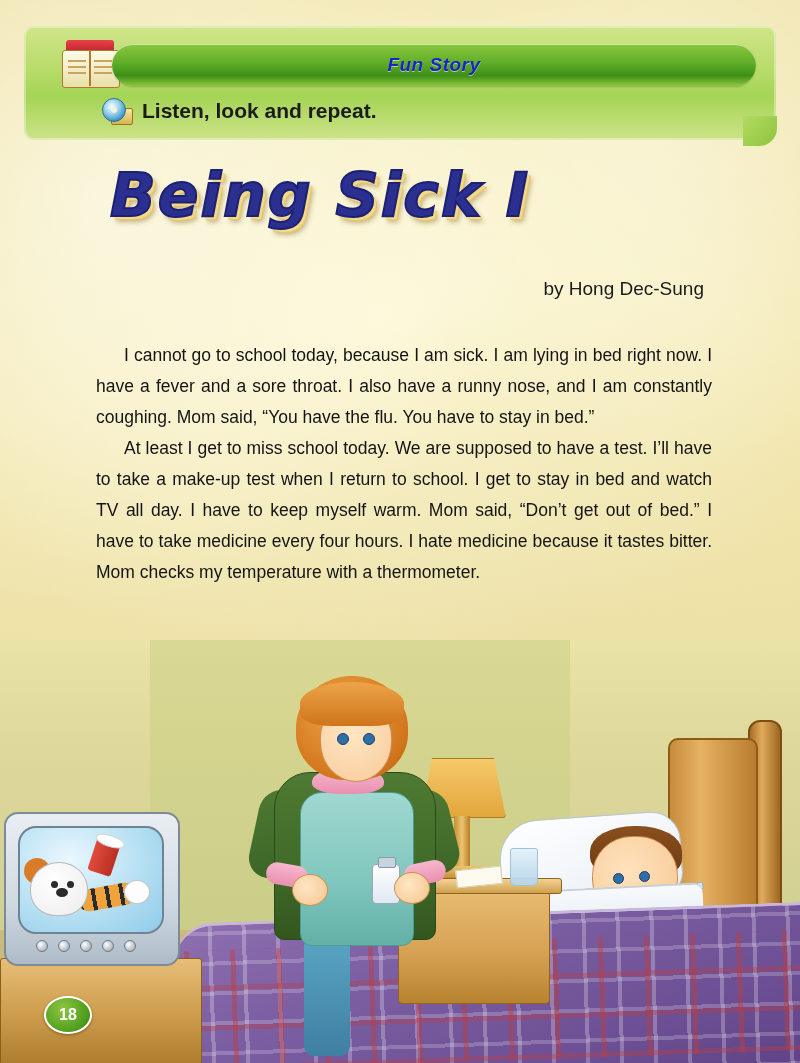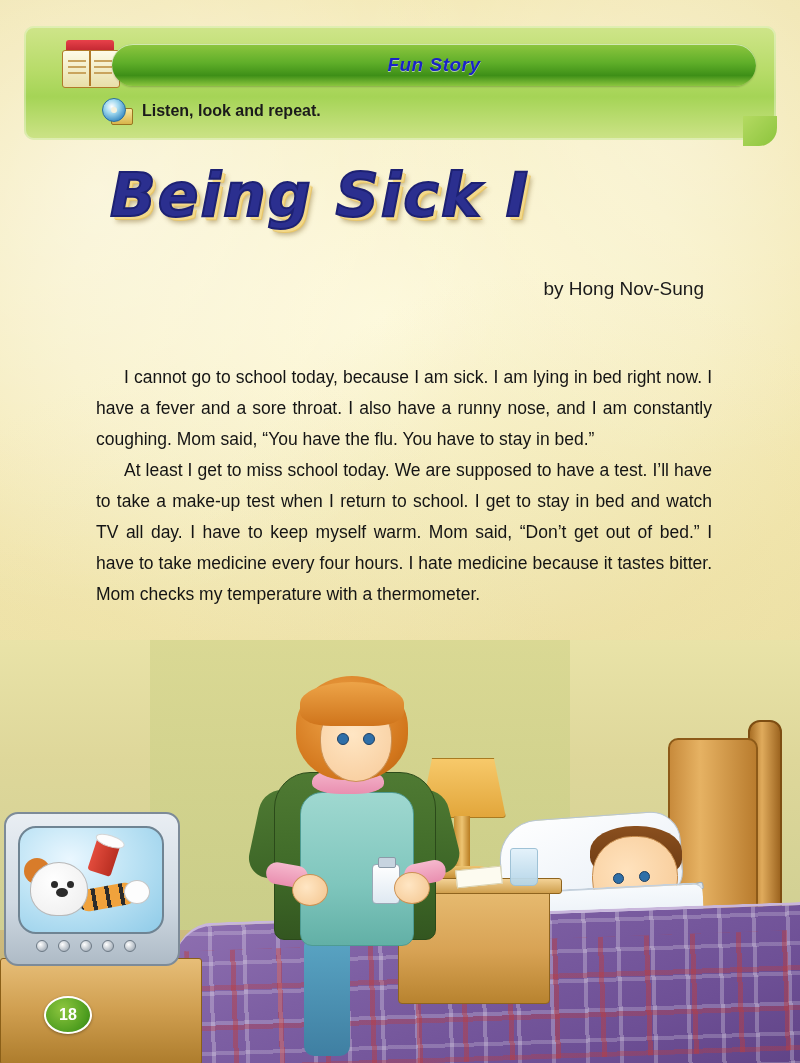--- a/index.html
+++ b/index.html
@@ -164,21 +164,21 @@
     position: absolute;
     left: 9px;
     top: 10px;
     width: 20px;
     height: 15px;
     background: linear-gradient(180deg, #f8e9a0, #d8b44a);
     border: 1px solid #9a7420;
     border-radius: 2px;
   }
   .subtitle-text {
-    font-size: 16px;
+    font-size: 21px;
     font-weight: bold;
     color: #1b1b1b;
   }
 
   
   .story-title {
     position: absolute;
     left: 0;
     top: 160px;
     width: 640px;
@@ -201,21 +201,21 @@
     right: 96px;
     top: 278px;
     font-size: 19px;
     color: #1a1a1a;
   }
 
   
   .story-body {
     position: absolute;
     left: 96px;
-    top: 362px;
+    top: 340px;
     width: 616px;
     font-size: 17.5px;
     line-height: 31px;
     color: #141414;
     text-align: justify;
   }
   .story-body p {
     margin: 0;
   }
   .story-body p.indent {
@@ -801,21 +801,21 @@
     <div class="subtitle-row">
       <span class="cd-icon">
         <span class="case"></span>
         <span class="disc"></span>
       </span>
       <span class="subtitle-text">Listen, look and repeat.</span>
     </div>
   </div>
 
   <div class="story-title">Being Sick I</div>
-  <div class="byline">by Hong Nov-Sung</div>
+  <div class="byline">by Hong Dec-Sung</div>
 
   <div class="story-body">
     <p class="indent">I cannot go to school today, because I am sick. I am lying in bed right now. I have a fever and a sore throat. I also have a runny nose, and I am constantly coughing. Mom said, “You have the flu. You have to stay in bed.”</p>
     <p class="indent">At least I get to miss school today. We are supposed to have a test. I’ll have to take a make-up test when I return to school. I get to stay in bed and watch TV all day. I have to keep myself warm. Mom said, “Don’t get out of bed.” I have to take medicine every four hours. I hate medicine because it tastes bitter. Mom checks my temperature with a thermometer.</p>
   </div>
 
   <div class="illustration">
     <div class="ill-bg-wall"></div>
     <div class="ill-bg-wall2"></div>
     <div class="ill-floor"></div>

